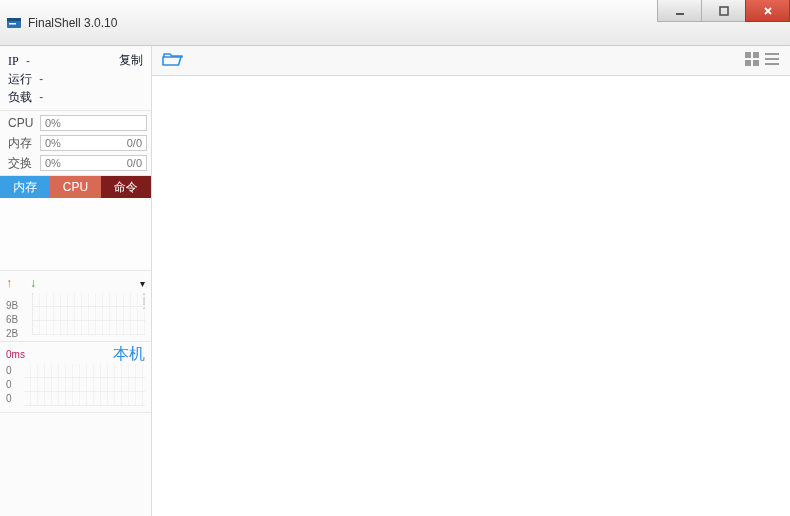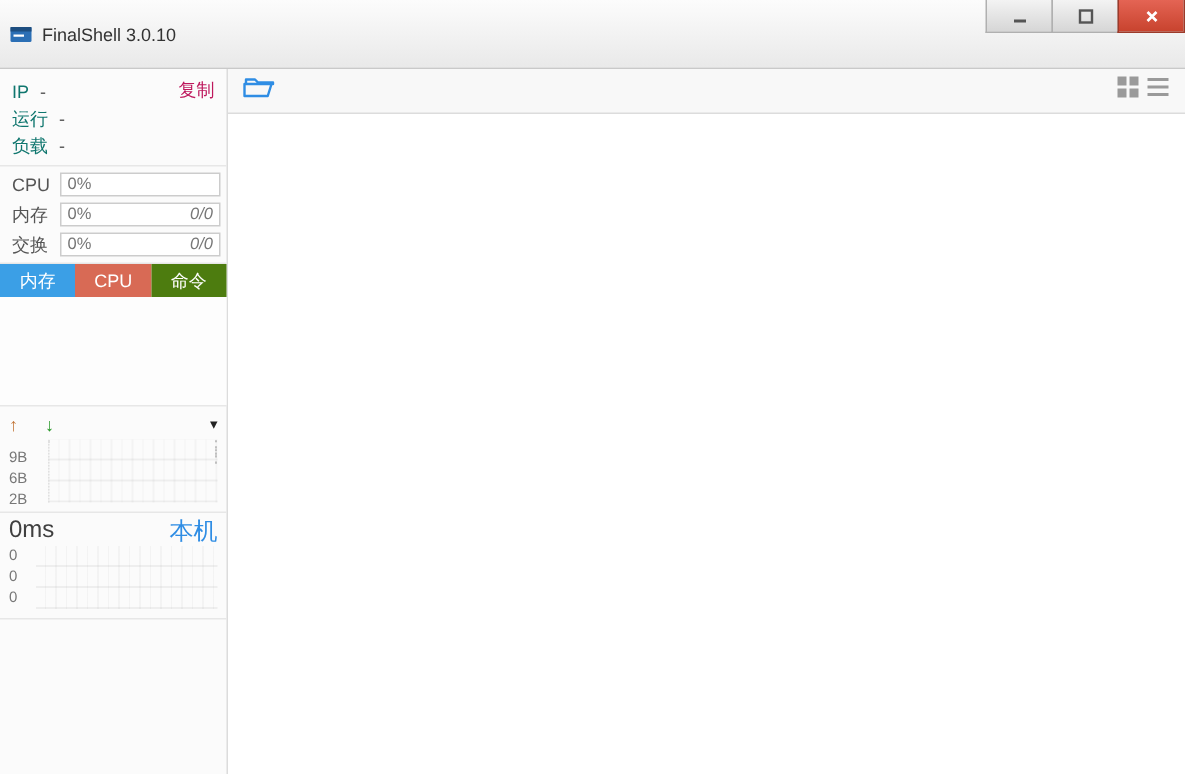--- a/index.html
+++ b/index.html
@@ -23,56 +23,56 @@
 
 
 .body-area { display: flex; height: calc(100% - 30px); }
 .sidebar { width: 152px; border-right: 1px solid #dcdcdc; background: #fbfbfb; display: flex; flex-direction: column; font-size: 12px; color: #555; }
 .content { flex: 1; background: #fff; display: flex; flex-direction: column; }
 .main-view { flex: 1; background: #fff; }
 
 
 .info-block { padding: 6px 8px 4px 8px; border-bottom: 1px solid #e7e7e7; position: relative; }
 .info-line { display: flex; align-items: center; height: 18px; }
-.info-label { color: #0f766e; }
+.info-label { color: #0f172a; font-family: Liberation Serif, serif; }
 .info-value { margin-left: 4px; color: #555; }
-.copy-link { position: absolute; top: 6px; right: 8px; color: #be185d; font-size: 12px; cursor: pointer; }
+.copy-link { position: absolute; top: 6px; right: 8px; color: #0f172a; font-size: 12px; cursor: pointer; }
 
 
 .stats-block { padding: 2px 0; border-bottom: 1px solid #e7e7e7; }
 .stat-row { display: flex; align-items: center; height: 20px; padding: 0 4px 0 8px; }
 .stat-label { width: 32px; color: #555; }
 .meter { flex: 1; height: 16px; border: 1px solid #ccc; background: #fff; position: relative; display: flex; align-items: center; padding: 0 4px; justify-content: space-between; }
 .meter .pct { color: #777; font-size: 11px; }
-.meter .ratio { color: #777; font-size: 11px; font-style: italic; }
+.meter .ratio { color: #777; font-size: 11px; }
 
 
 .tabs { display: flex; height: 22px; }
 .tab { flex: 1; display: flex; align-items: center; justify-content: center; font-size: 12px; color: #fff; cursor: pointer; }
 .tab.mem { background: #3b9fe6; }
 .tab.cpu { background: #d86a55; }
-.tab.cmd { background: #4d7c0f; text-align: center; }
+.tab.cmd { background: #7f1d1d; text-align: center; }
 
 
 .graph-block { border-bottom: 1px solid #e7e7e7; }
 .blank-graph { height: 72px; background: #fdfdfd; position: relative; }
 .blank-graph::after { content: ""; position: absolute; right: 3px; top: 3px; bottom: 3px; width: 0; }
 
 .net-block { padding: 4px 6px 6px 6px; border-bottom: 1px solid #e7e7e7; position: relative; }
 .net-head { display: flex; align-items: center; height: 16px; gap: 18px; }
 .arrow-up { color: #c07030; font-weight: bold; }
 .arrow-down { color: #2c9a2c; font-weight: bold; }
 .caret { margin-left: auto; color: #222; font-size: 10px; }
 .y-axis { position: absolute; left: 6px; top: 28px; font-size: 10px; color: #777; line-height: 14px; }
 .net-graph { margin-left: 26px; margin-top: 2px; height: 42px; border-left: 1px dotted #e0e0e0; background: repeating-linear-gradient(to right, transparent 0 6px, rgba(0,0,0,0.03) 6px 7px), repeating-linear-gradient(to bottom, transparent 0 13px, #eee 13px 14px); position: relative; }
 .dots-handle { position: absolute; right: 2px; top: 24px; color: #bbb; font-size: 12px; letter-spacing: -1px; line-height: 6px; }
 
 .latency-block { padding: 4px 6px 6px 6px; border-bottom: 1px solid #e7e7e7; position: relative; }
 .lat-head { display: flex; align-items: center; height: 16px; justify-content: space-between; }
-.lat-left { color: #404040; font-size: 16px; }
+.lat-left { color: #be185d; font-size: 10px; }
 .lat-right { color: #2f8de4; font-size: 16px; cursor: pointer; }
 .lat-yaxis { position: absolute; left: 6px; top: 22px; font-size: 10px; color: #777; line-height: 14px; }
 .lat-graph { margin-left: 18px; margin-top: 2px; height: 42px; background: repeating-linear-gradient(to right, transparent 0 6px, rgba(0,0,0,0.03) 6px 7px), repeating-linear-gradient(to bottom, transparent 0 13px, #eee 13px 14px); }
 
 
 .path-block { flex: 1; padding: 6px; }
 .path-head { display: flex; font-size: 12px; color: #444; border: 1px solid #ececec; background: #fdfdfd; }
 .path-col { padding: 4px 8px; }
 .path-col.left { width: 50px; border-right: 1px solid #e4e4e4; }
 .path-col.right { flex: 1; }

